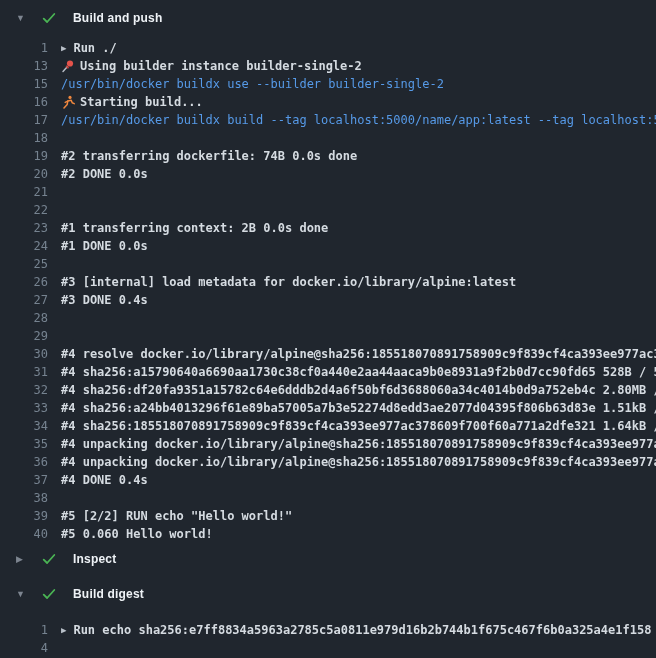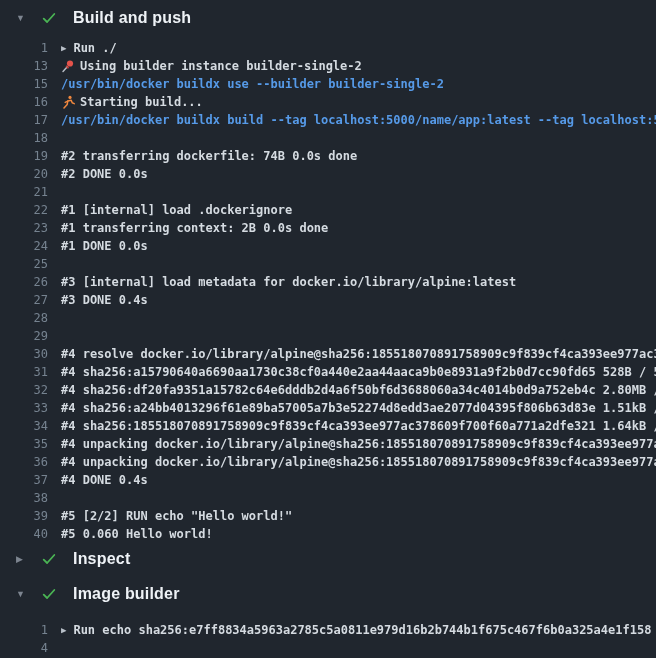--- a/index.html
+++ b/index.html
@@ -17,41 +17,41 @@
     cursor:pointer;
   }
   .section-header.first{height:36px;}
   .section-header.spaced{margin-top:4px;height:30px;}
   .toggle-icon{
     width:13px;flex:none;font-size:9px;line-height:1;
     color:var(--toggle,#7d8590);margin-right:12px;text-align:left;
   }
   .check-icon{width:16px;height:16px;flex:none;margin-right:16px;display:flex;align-items:center;justify-content:center;}
   .section-label{
-    font-size:16px;font-weight:bold;color:var(--label,#eef2f6);
+    font-size:12px;font-weight:bold;color:var(--label,#eef2f6);
     letter-spacing:.2px;
   }
 
   
   .log-lines{padding-top:3px;}
   .log-lines.digest{padding-top:12px;}
   .log-line{
     display:flex;height:18px;line-height:18px;white-space:pre;
     font-family:"DejaVu Sans Mono","Liberation Mono",monospace;
     font-size:12px;
   }
   .line-num{
     width:48px;flex:none;text-align:right;color:var(--lnum,#768390);
     cursor:pointer;
   }
   .line-content{
     margin-left:13px;color:var(--text,#d5dbe1);display:flex;align-items:center;
     overflow:hidden;white-space:pre;
   }
-  .line-content.command .log-text{color:var(--cmd,#569ae8);font-weight:bold;}
+  .line-content.command .log-text{color:var(--cmd,#569ae8);font-weight:normal;}
   .group-arrow{
     color:#b9c0c9;font-size:9px;margin-right:7px;line-height:18px;cursor:pointer;
   }
   .inline-icon{width:15px;height:14px;flex:none;margin-right:4px;display:inline-flex;align-items:center;}
   .log-text{white-space:pre;font-weight:bold;}
 </style>
 </head>
 <body style="--bg: #20262e; --text: #d5dbe1; --cmd: #569ae8; --lnum: #768390; --label: #eef2f6; --toggle: #7d8590;">
 
 <div class="log-viewer" id="viewer">
@@ -75,21 +75,21 @@
       <div class="log-line"><span class="line-num">16</span><span class="line-content"><span class="inline-icon"><svg width="14" height="14" viewBox="0 0 14 14">
               <circle cx="9" cy="2.4" r="1.6" fill="#f0883e"></circle>
               <path d="M3 13l3.2-3.6.6-3.4 3.4-.8 1 2.6 2 .8" fill="none" stroke="#f0883e" stroke-width="1.5" stroke-linecap="round" stroke-linejoin="round"></path>
               <path d="M6.8 6l-2.6 1.4" stroke="#f0883e" stroke-width="1.4" stroke-linecap="round"></path>
             </svg></span><span class="log-text">Starting build...</span></span></div>
       <div class="log-line"><span class="line-num">17</span><span class="line-content command"><span class="log-text">/usr/bin/docker buildx build --tag localhost:5000/name/app:latest --tag localhost:50</span></span></div>
       <div class="log-line"><span class="line-num">18</span></div>
       <div class="log-line"><span class="line-num">19</span><span class="line-content"><span class="log-text">#2 transferring dockerfile: 74B 0.0s done</span></span></div>
       <div class="log-line"><span class="line-num">20</span><span class="line-content"><span class="log-text">#2 DONE 0.0s</span></span></div>
       <div class="log-line"><span class="line-num">21</span><span class="line-content"><span class="log-text"></span></span></div>
-      <div class="log-line"><span class="line-num">22</span><span class="line-content"><span class="log-text">#1 [internal] load .dockerignore</span></span></div>
+      <div class="log-line"><span class="line-num">22</span></div>
       <div class="log-line"><span class="line-num">23</span><span class="line-content"><span class="log-text">#1 transferring context: 2B 0.0s done</span></span></div>
       <div class="log-line"><span class="line-num">24</span><span class="line-content"><span class="log-text">#1 DONE 0.0s</span></span></div>
       <div class="log-line"><span class="line-num">25</span><span class="line-content"><span class="log-text"></span></span></div>
       <div class="log-line"><span class="line-num">26</span><span class="line-content"><span class="log-text">#3 [internal] load metadata for docker.io/library/alpine:latest</span></span></div>
       <div class="log-line"><span class="line-num">27</span><span class="line-content"><span class="log-text">#3 DONE 0.4s</span></span></div>
       <div class="log-line"><span class="line-num">28</span><span class="line-content"><span class="log-text"></span></span></div>
       <div class="log-line"><span class="line-num">29</span></div>
       <div class="log-line"><span class="line-num">30</span><span class="line-content"><span class="log-text">#4 resolve docker.io/library/alpine@sha256:185518070891758909c9f839cf4ca393ee977ac3</span></span></div>
       <div class="log-line"><span class="line-num">31</span><span class="line-content"><span class="log-text">#4 sha256:a15790640a6690aa1730c38cf0a440e2aa44aaca9b0e8931a9f2b0d7cc90fd65 528B / 5</span></span></div>
       <div class="log-line"><span class="line-num">32</span><span class="line-content"><span class="log-text">#4 sha256:df20fa9351a15782c64e6dddb2d4a6f50bf6d3688060a34c4014b0d9a752eb4c 2.80MB /</span></span></div>
@@ -111,19 +111,19 @@
       </span>
       <span class="section-label">Inspect</span>
     </div>
     <div class="section-header spaced">
       <span class="toggle-icon">▼</span>
       <span class="check-icon">
         <svg width="16" height="16" viewBox="0 0 16 16">
           <path d="M2.7 8.6l3.4 3.4 7.2-8" fill="none" stroke="#4ab454" stroke-width="1.8" stroke-linecap="round" stroke-linejoin="round"></path>
         </svg>
       </span>
-      <span class="section-label">Image builder</span>
+      <span class="section-label">Build digest</span>
     </div>
     <div class="log-lines digest">
       <div class="log-line"><span class="line-num">1</span><span class="line-content"><span class="group-arrow">▶</span><span class="log-text">Run echo sha256:e7ff8834a5963a2785c5a0811e979d16b2b744b1f675c467f6b0a325a4e1f158</span></span></div>
       <div class="log-line"><span class="line-num">4</span></div>
     </div>
   </div>
 
 </body></html>

